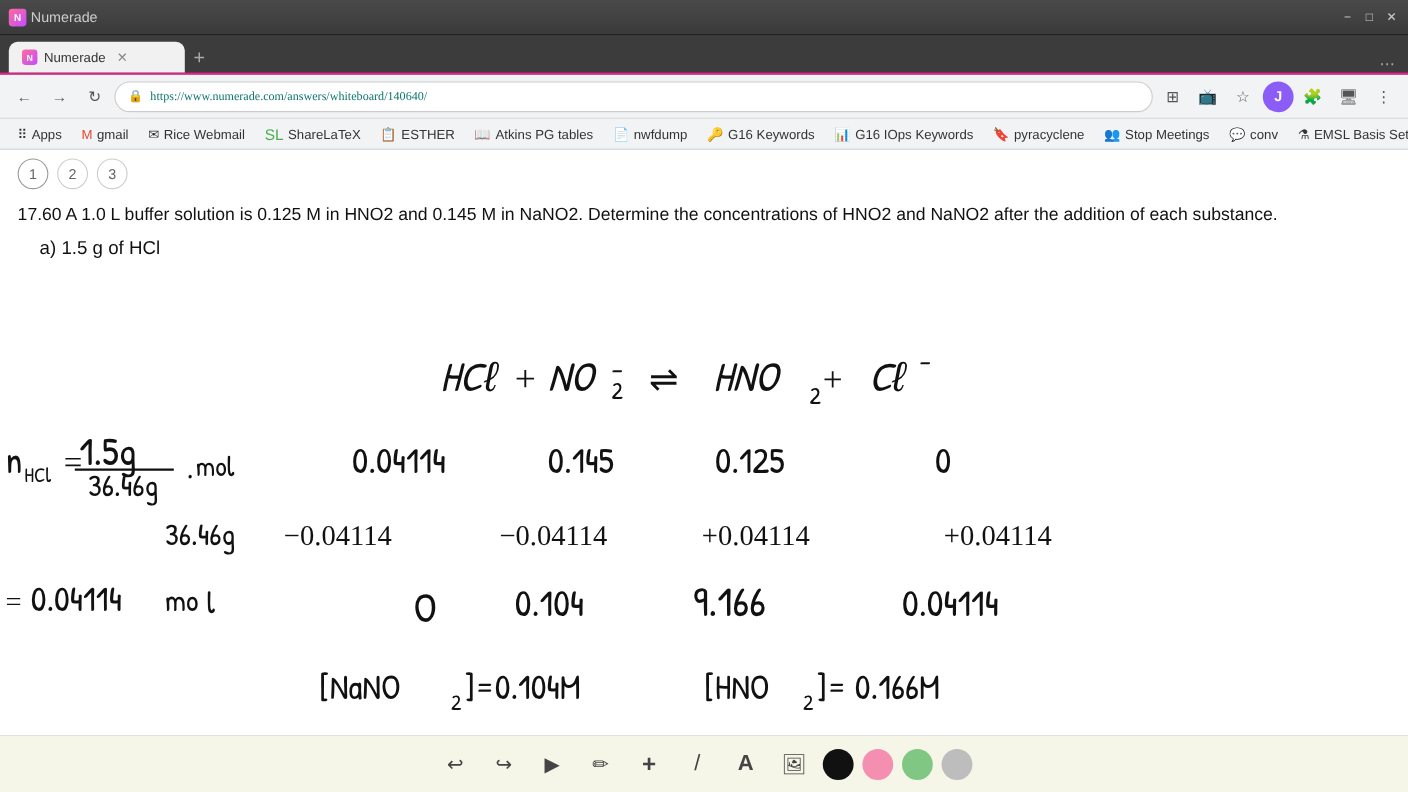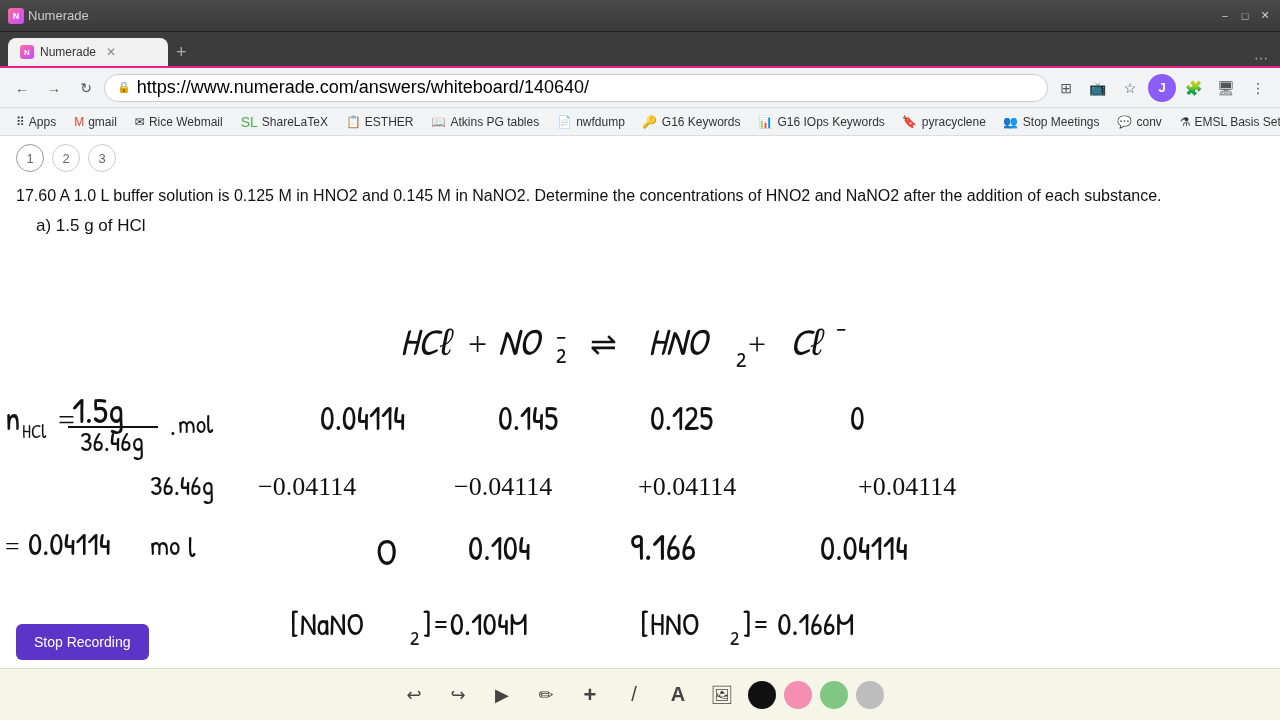--- a/index.html
+++ b/index.html
@@ -30,21 +30,21 @@
       background: #f1f3f4; height: 40px; display: flex; align-items: center;
       padding: 0 8px; gap: 4px; border-bottom: 1px solid #ddd;
     }
     .nav-btn { width: 28px; height: 28px; border-radius: 50%; border: none; background: transparent; cursor: pointer; font-size: 14px; color: #555; display: flex; align-items: center; justify-content: center; }
     .address-bar {
       flex: 1; height: 28px; border-radius: 14px; border: 1px solid #ccc;
       background: white; padding: 0 12px; font-size: 13px; color: #333;
       display: flex; align-items: center; gap: 6px;
     }
     .address-bar-lock { color: #4CAF50; font-size: 11px; }
-    .address-text { flex: 1; font-size: 18px; color: #000000; }
+    .address-text { flex: 1; font-size: 11px; color: #0f766e; font-family: Liberation Serif, serif; }
     .nav-icons { display: flex; gap: 4px; align-items: center; }
     .nav-icon-btn { width: 28px; height: 28px; border-radius: 50%; background: transparent; border: none; cursor: pointer; font-size: 14px; display: flex; align-items: center; justify-content: center; color: #555; }
 
     .bookmarks-bar {
       background: #f1f3f4; height: 28px; display: flex; align-items: center;
       padding: 0 8px; gap: 2px; border-bottom: 1px solid #ddd; overflow: hidden;
     }
     .bookmark-item {
       padding: 2px 8px; border-radius: 4px; font-size: 12px; color: #333;
       cursor: pointer; white-space: nowrap; display: flex; align-items: center; gap: 4px;
@@ -297,21 +297,20 @@
         <text x="290" y="360" font-family="'Patrick Hand', cursive, sans-serif" font-size="32" fill="#111">[NaNO</text>
         <text x="410" y="370" font-family="'Patrick Hand', cursive, sans-serif" font-size="20" fill="#111">2</text>
         <text x="422" y="360" font-family="'Patrick Hand', cursive, sans-serif" font-size="32" fill="#111">]=0.104M</text>
         <text x="640" y="360" font-family="'Patrick Hand', cursive, sans-serif" font-size="32" fill="#111">[HNO</text>
         <text x="730" y="370" font-family="'Patrick Hand', cursive, sans-serif" font-size="20" fill="#111">2</text>
         <text x="742" y="360" font-family="'Patrick Hand', cursive, sans-serif" font-size="32" fill="#111">]= 0.166M</text>
       </svg>
 
     </div>
 
-    <button class="stop-recording-btn">Stop Recording</button>
 
     <div class="toolbar">
       <button class="toolbar-btn">
         <span>↩</span>
       </button>
       <button class="toolbar-btn">
         <span>↪</span>
       </button>
       <button class="toolbar-btn">
         <span>▶</span>

